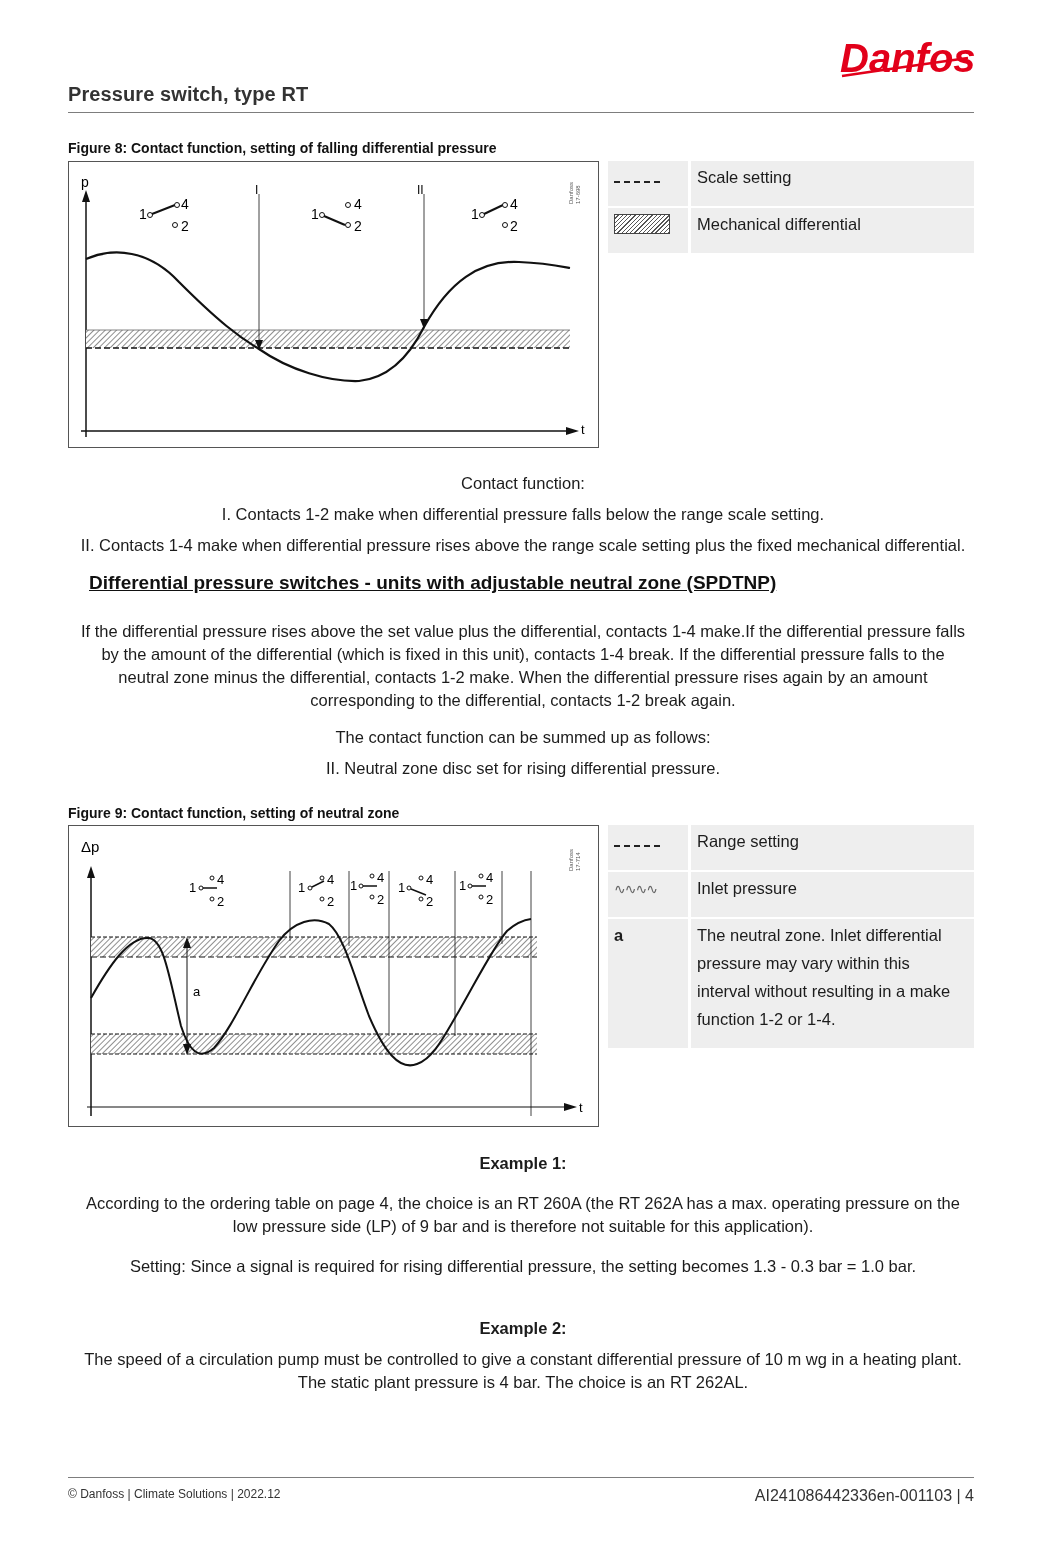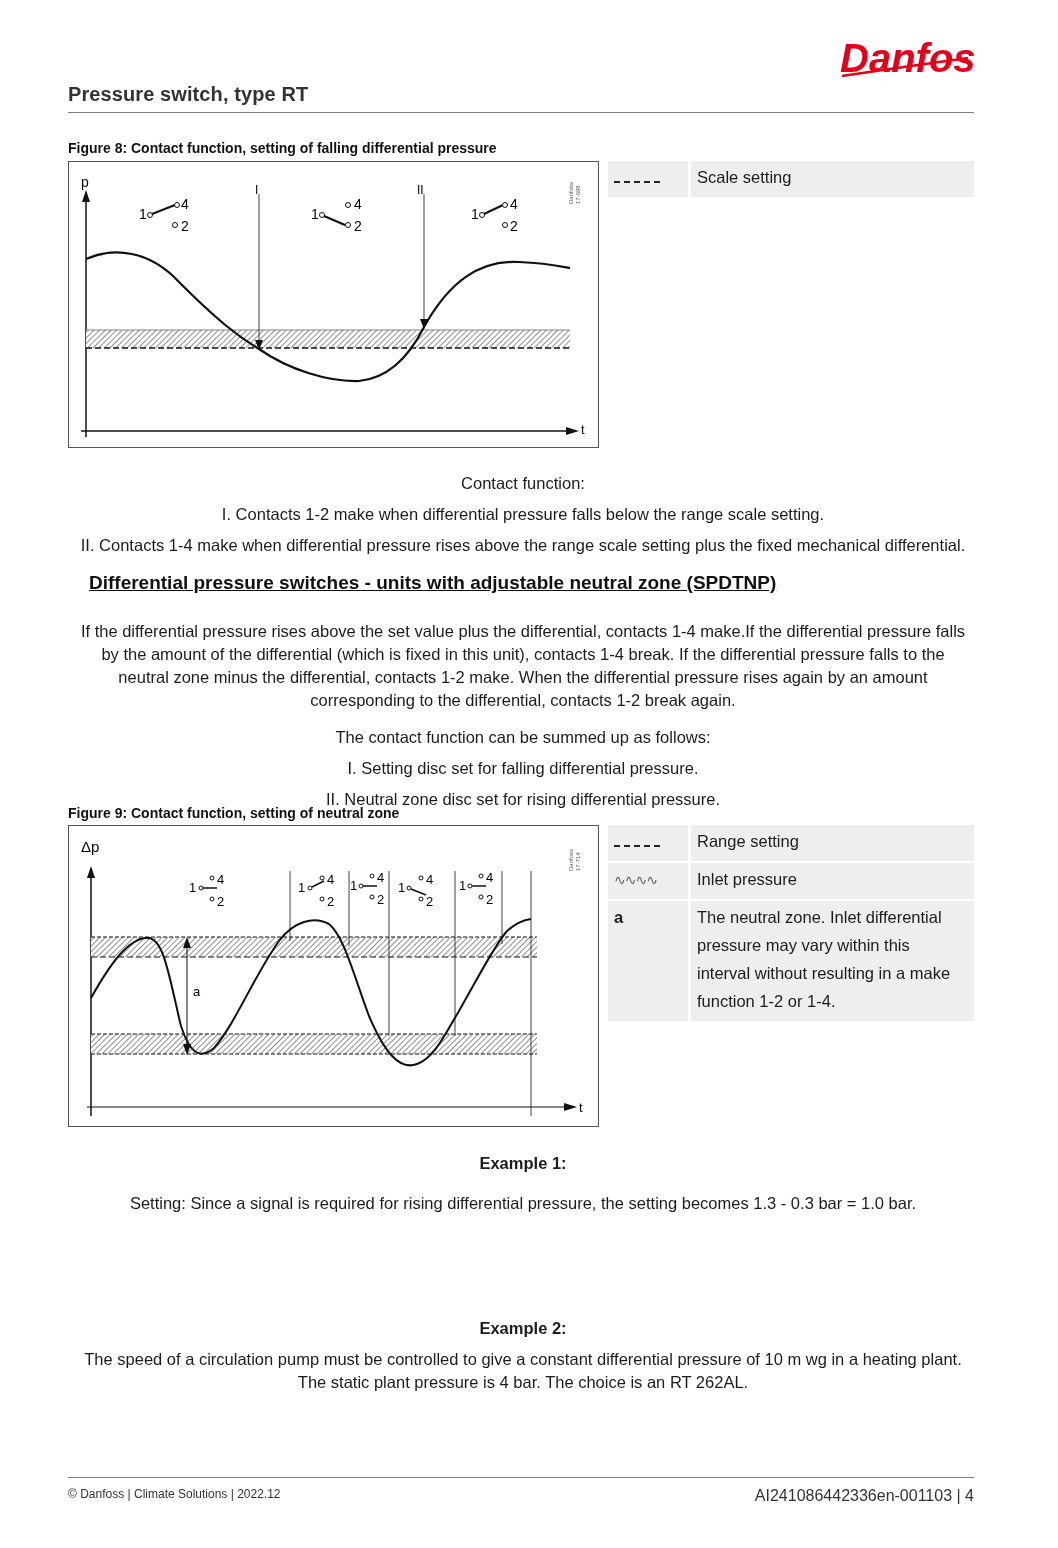--- a/index.html
+++ b/index.html
@@ -7,21 +7,21 @@
          font-family: "Liberation Sans", "DejaVu Sans", sans-serif; color: #1a1a1a; }
   .abs { position: absolute; }
   .logo { left: 836px; top: 28px; width: 140px; height: 58px; }
   .doc-title { left: 68px; top: 83px; font-size: 20px; font-weight: bold; color: #333; letter-spacing: 0.1px; }
   .rule { left: 68px; width: 906px; height: 1px; background: #7d7d7d; }
   .fig-caption { left: 68px; font-size: 14px; font-weight: bold; color: #111; }
   .figure-box { left: 68px; border: 1px solid #555; background: #fff; }
   .legend { left: 608px; width: 366px; border-collapse: separate; border-spacing: 0 2px; }
   .legend td { background: #eeeeee; font-size: 16.5px; color: #1c1c1c; vertical-align: top; line-height: 28px; }
   .legend td.sym { width: 70px; padding: 2px 4px 2px 6px; border-right: 3px solid #fff; }
-  .legend td.txt { padding: 2px 8px 6px 6px; }
+  .legend td.txt { padding: 2px 8px 15px 6px; }
   .hatch-box { display: inline-block; width: 54px; height: 18px; border: 1px solid #444; margin-top: 4px;
                background: repeating-linear-gradient(135deg, #fff 0 2px, #555 2px 3px); }
   .dashes { display: inline-block; width: 46px; border-top: 2px dashed #222; margin-top: 12px; }
   .wave-sym { font-size: 14px; color: #666; letter-spacing: -1px; }
   .body-text { left: 68px; width: 910px; font-size: 16.5px; line-height: 23px; color: #1c1c1c; }
   .body-text p { margin: 8px; text-align: center; }
   .section-heading { left: 68px; font-size: 19px; font-weight: bold; text-decoration: underline; color: #111; margin-left: 21px; }
   .bold-label { font-weight: bold; }
   .link { color: #e2001a; cursor: pointer; }
   .footer-left { left: 68px; top: 1487px; font-size: 12px; color: #333; }
@@ -104,37 +104,40 @@
     <text transform="translate(511,42) rotate(-90)" font-size="6" fill="#555">17-698</text>
   </svg>
 </div>
 
 <table class="abs legend" style="top:159px">
   <tbody>
       <tr>
     <td class="sym"><span class="dashes"></span></td>
     <td class="txt">Scale setting</td>
   </tr>
+  <tr>
+    <td class="sym"><span class="hatch-box"></span></td>
+    <td class="txt">Mechanical differential</td>
+  </tr>
 </tbody>
   </table>
 
 <div class="abs body-text" style="top:464px">
   <p>Contact function:</p>
   <p>I. Contacts 1-2 make when differential pressure falls below the range scale setting.</p>
   <p>II. Contacts 1-4 make when differential pressure rises above the range scale setting plus the fixed mechanical differential.</p>
 </div>
 
 <div class="abs section-heading" style="top:572px">Differential pressure switches - units with adjustable neutral zone (SPDTNP)</div>
 
 <div class="abs body-text" style="top:612px">
   <p>If the differential pressure rises above the set value plus the differential, contacts 1-4 make.If the differential pressure falls by the amount of the differential (which is fixed in this unit), contacts 1-4 break. If the differential pressure falls to the neutral zone minus the differential, contacts 1-2 make. When the differential pressure rises again by an amount corresponding to the differential, contacts 1-2 break again.</p>
 </div>
 <div class="abs body-text" style="top:718px">
   <p>The contact function can be summed up as follows:</p>
-  <p>I. Setting disc set for falling differential pressure.</p>
   <p>II. Neutral zone disc set for rising differential pressure.</p>
 </div>
 
 <div class="abs fig-caption" style="top:805px">Figure 9: Contact function, setting of neutral zone</div>
 <div class="abs figure-box" style="top:825px; width:529px; height:300px;">
   <svg width="529" height="300" viewBox="0 0 529 300">
     <defs>
       <pattern id="hatch2" patternUnits="userSpaceOnUse" width="4" height="4" patternTransform="rotate(45)">
         <rect width="4" height="4" fill="#fff"></rect>
         <line x1="0" y1="0" x2="0" y2="4" stroke="#444" stroke-width="1.2"></line>
@@ -226,20 +229,21 @@
   </tr>
   <tr>
     <td class="sym bold-label">a</td>
     <td class="txt">The neutral zone. Inlet differential pressure may vary within this interval without resulting in a make function 1-2 or 1-4.</td>
   </tr>
 </tbody>
   </table>
 
 <div class="abs body-text" style="top:1144px">
   <p class="bold-label">Example 1:</p>
+  <p style="margin-top:17px">According to the ordering table on page 4, the choice is an RT 260A (the RT 262A has a max. operating pressure on the low pressure side (LP) of 9 bar and is therefore not suitable for this application).</p>
   <p style="margin-top:17px">Setting: Since a signal is required for rising differential pressure, the setting becomes 1.3 - 0.3 bar = 1.0 bar.</p>
 </div>
 
 <div class="abs body-text" style="top:1309px">
   <p class="bold-label">Example 2:</p>
   <p>The speed of a circulation pump must be controlled to give a constant differential pressure of 10 m wg in a heating plant. The static plant pressure is 4 bar. The choice is an RT 262AL.</p>
 </div>
 
 <div class="abs rule" style="top:1477px"></div>
 <div class="abs footer-left">© Danfoss | Climate Solutions | 2022.12</div>

